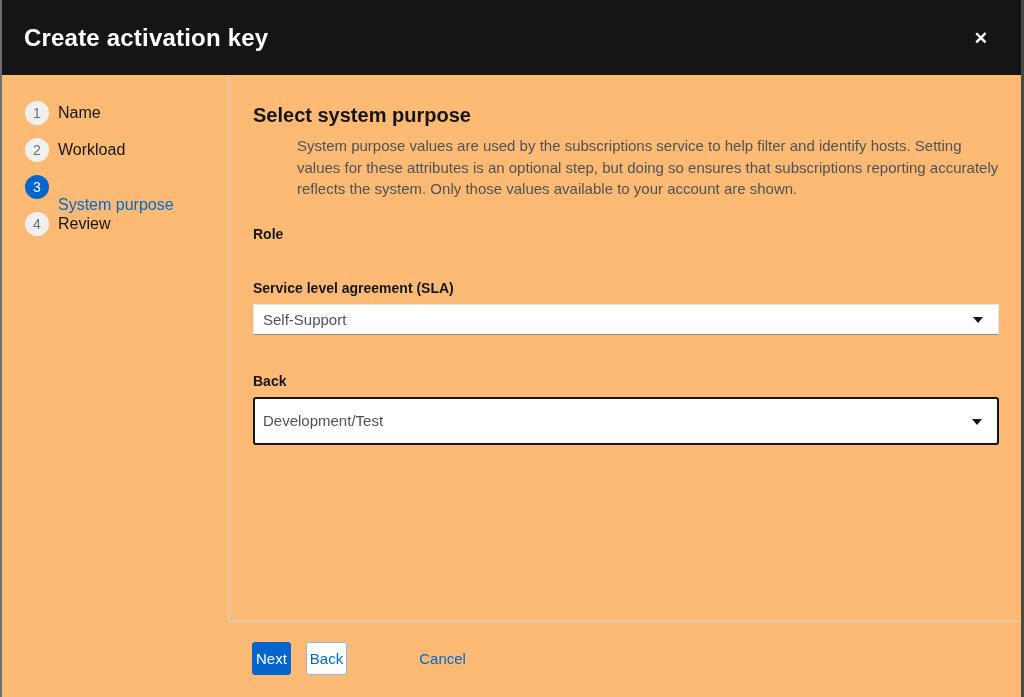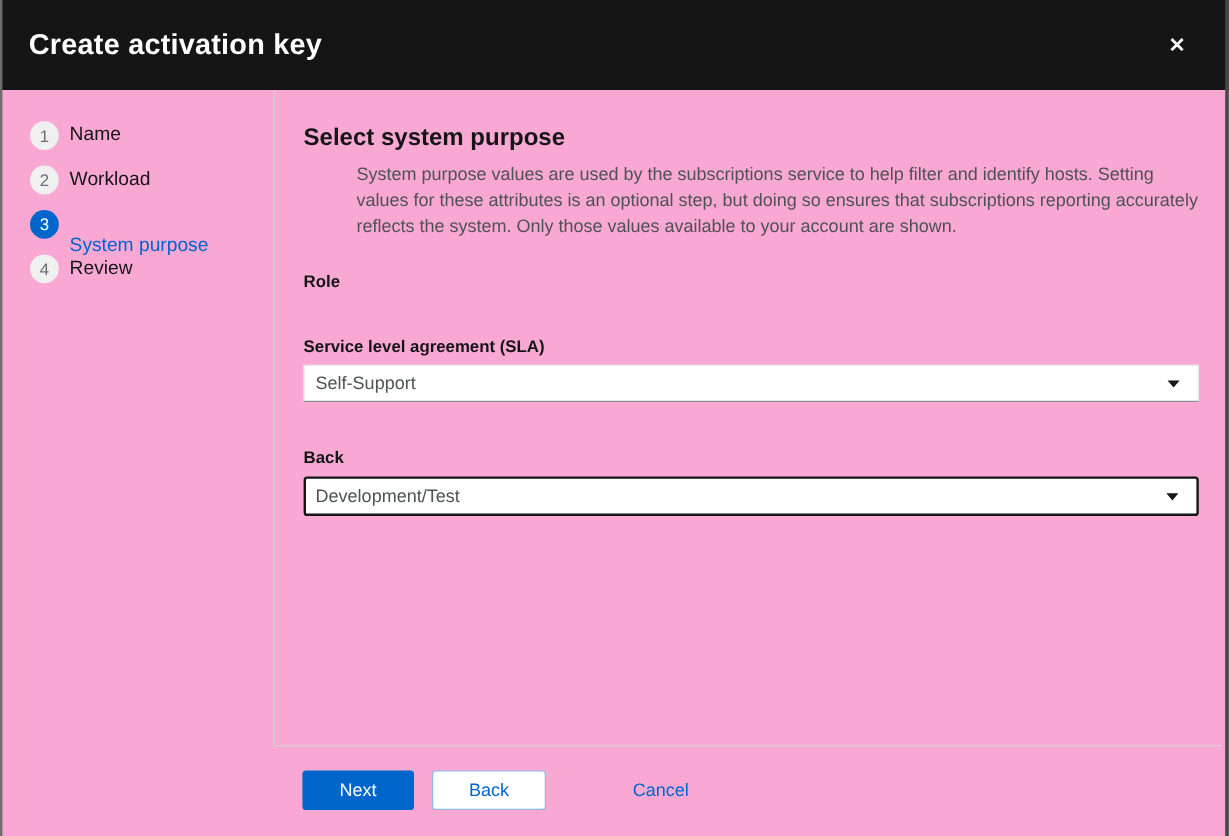--- a/index.html
+++ b/index.html
@@ -7,21 +7,21 @@
   body {
     font-family: "Liberation Sans", "DejaVu Sans", sans-serif;
     background: #ffffff;
     color: #151515;
     overflow: hidden;
   }
   .page {
     position: relative;
     width: 1024px;
     height: 697px;
-    background: #f9a8d4;
+    background: #fdba74;
     display: flex;
     flex-direction: column;
   }
   
   .edge-left  { position: absolute; left: 0; top: 0; bottom: 0; width: 2px; background: #6e6e6e; z-index: 20; }
   .edge-right { position: absolute; right: 0; top: 0; bottom: 0; width: 3px; background: #484848; z-index: 20; }
 
   
   .modal-header {
     height: 75px;
@@ -132,21 +132,21 @@
     display: flex;
     align-items: center;
     padding: 0 30px 0 9px;
     font-size: 15px;
     color: #4f5255;
     cursor: pointer;
   }
   .select-control.focused {
     border: 2px solid #151515;
     border-radius: 3px;
-    height: 33px;
+    height: 48px;
     padding-left: 8px;
   }
   .caret {
     position: absolute;
     right: 15px;
     top: 50%;
     margin-top: -2px;
     width: 0;
     height: 0;
     border-left: 5px solid transparent;
@@ -169,21 +169,21 @@
     top: 0;
     left: 229px;
     right: 6px;
     height: 1px;
     background: #d2d2d2;
   }
   .btn {
     font-family: "Liberation Sans", "DejaVu Sans", sans-serif;
     font-size: 15px;
     height: 33px;
-    padding: 0 30px;
+    padding: 0 3px;
     border-radius: 3px;
     cursor: pointer;
     line-height: 31px;
   }
   .btn-primary {
     background: #0066cc;
     color: #ffffff;
     border: 1px solid #0066cc;
   }
   .btn-secondary {

